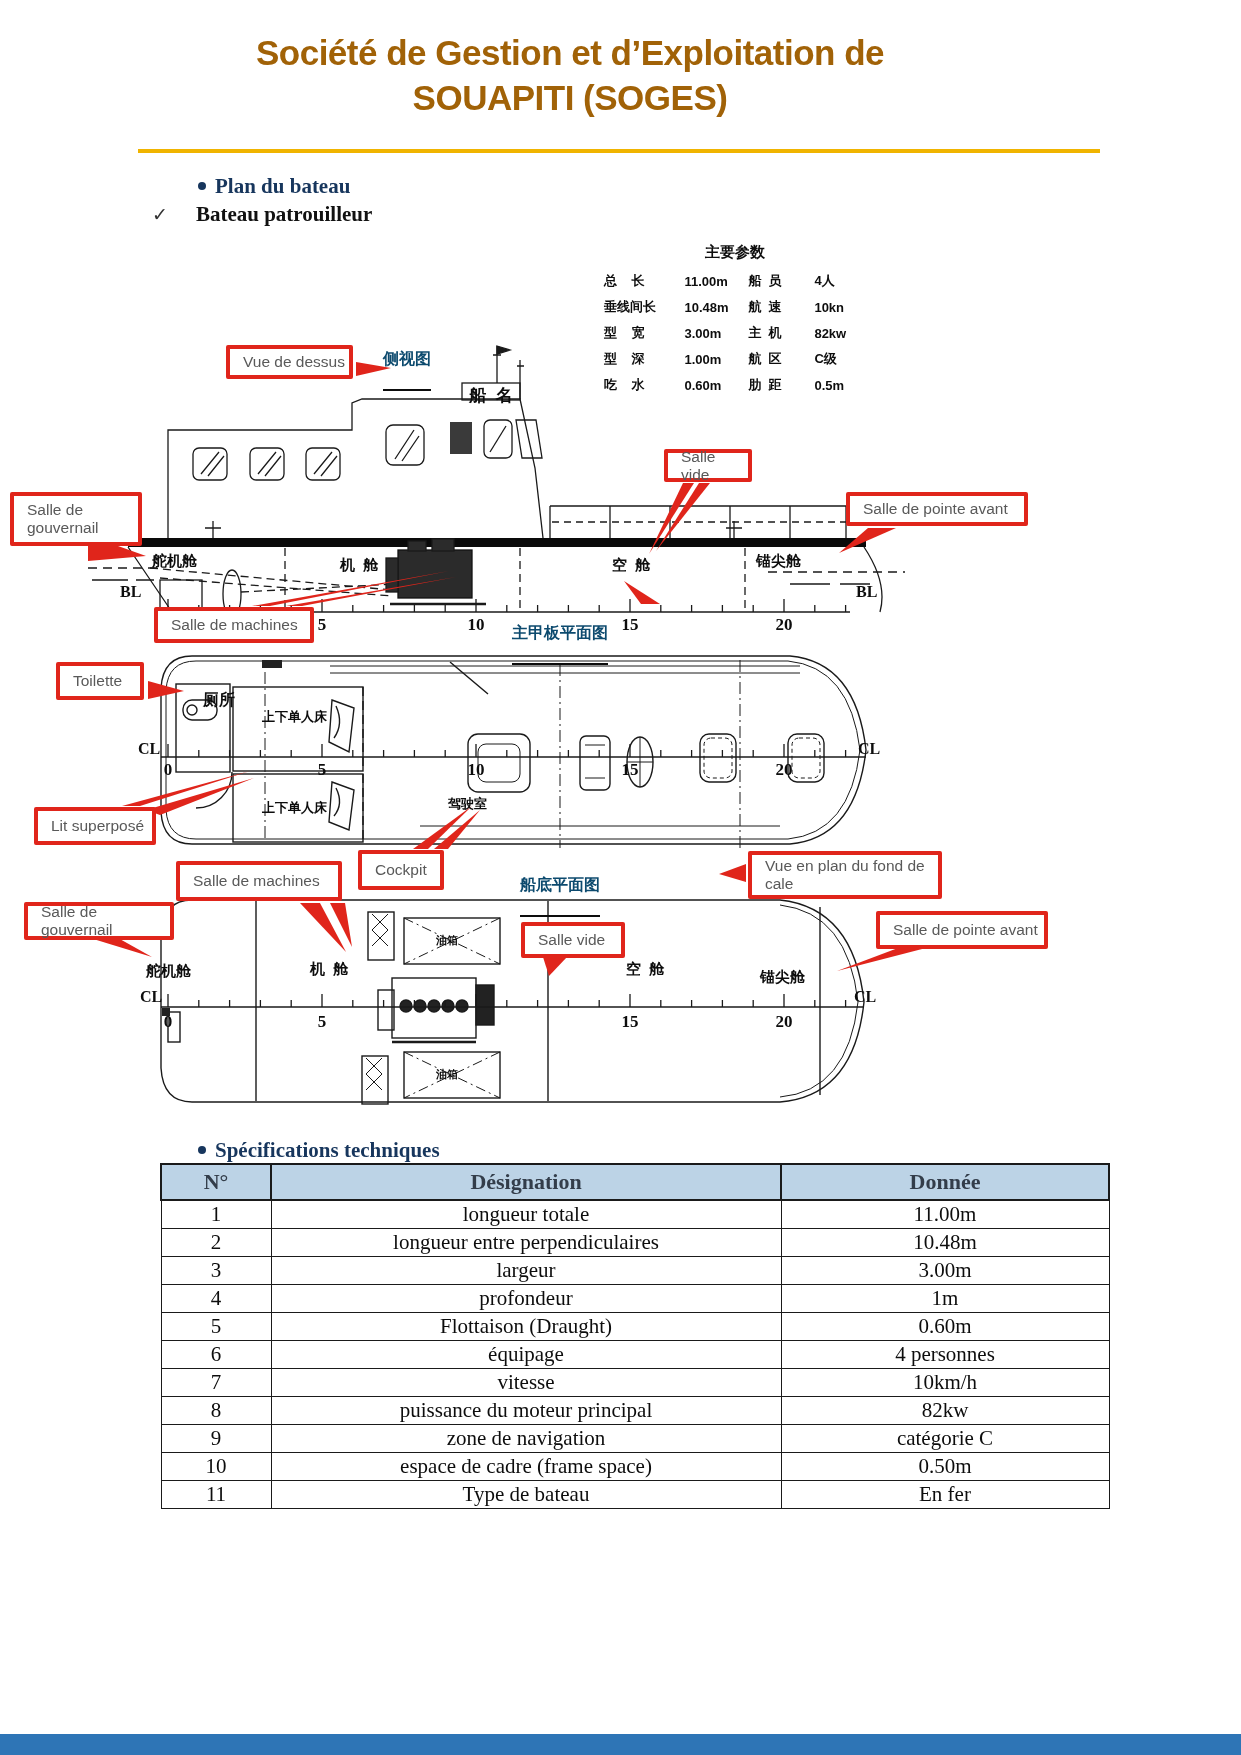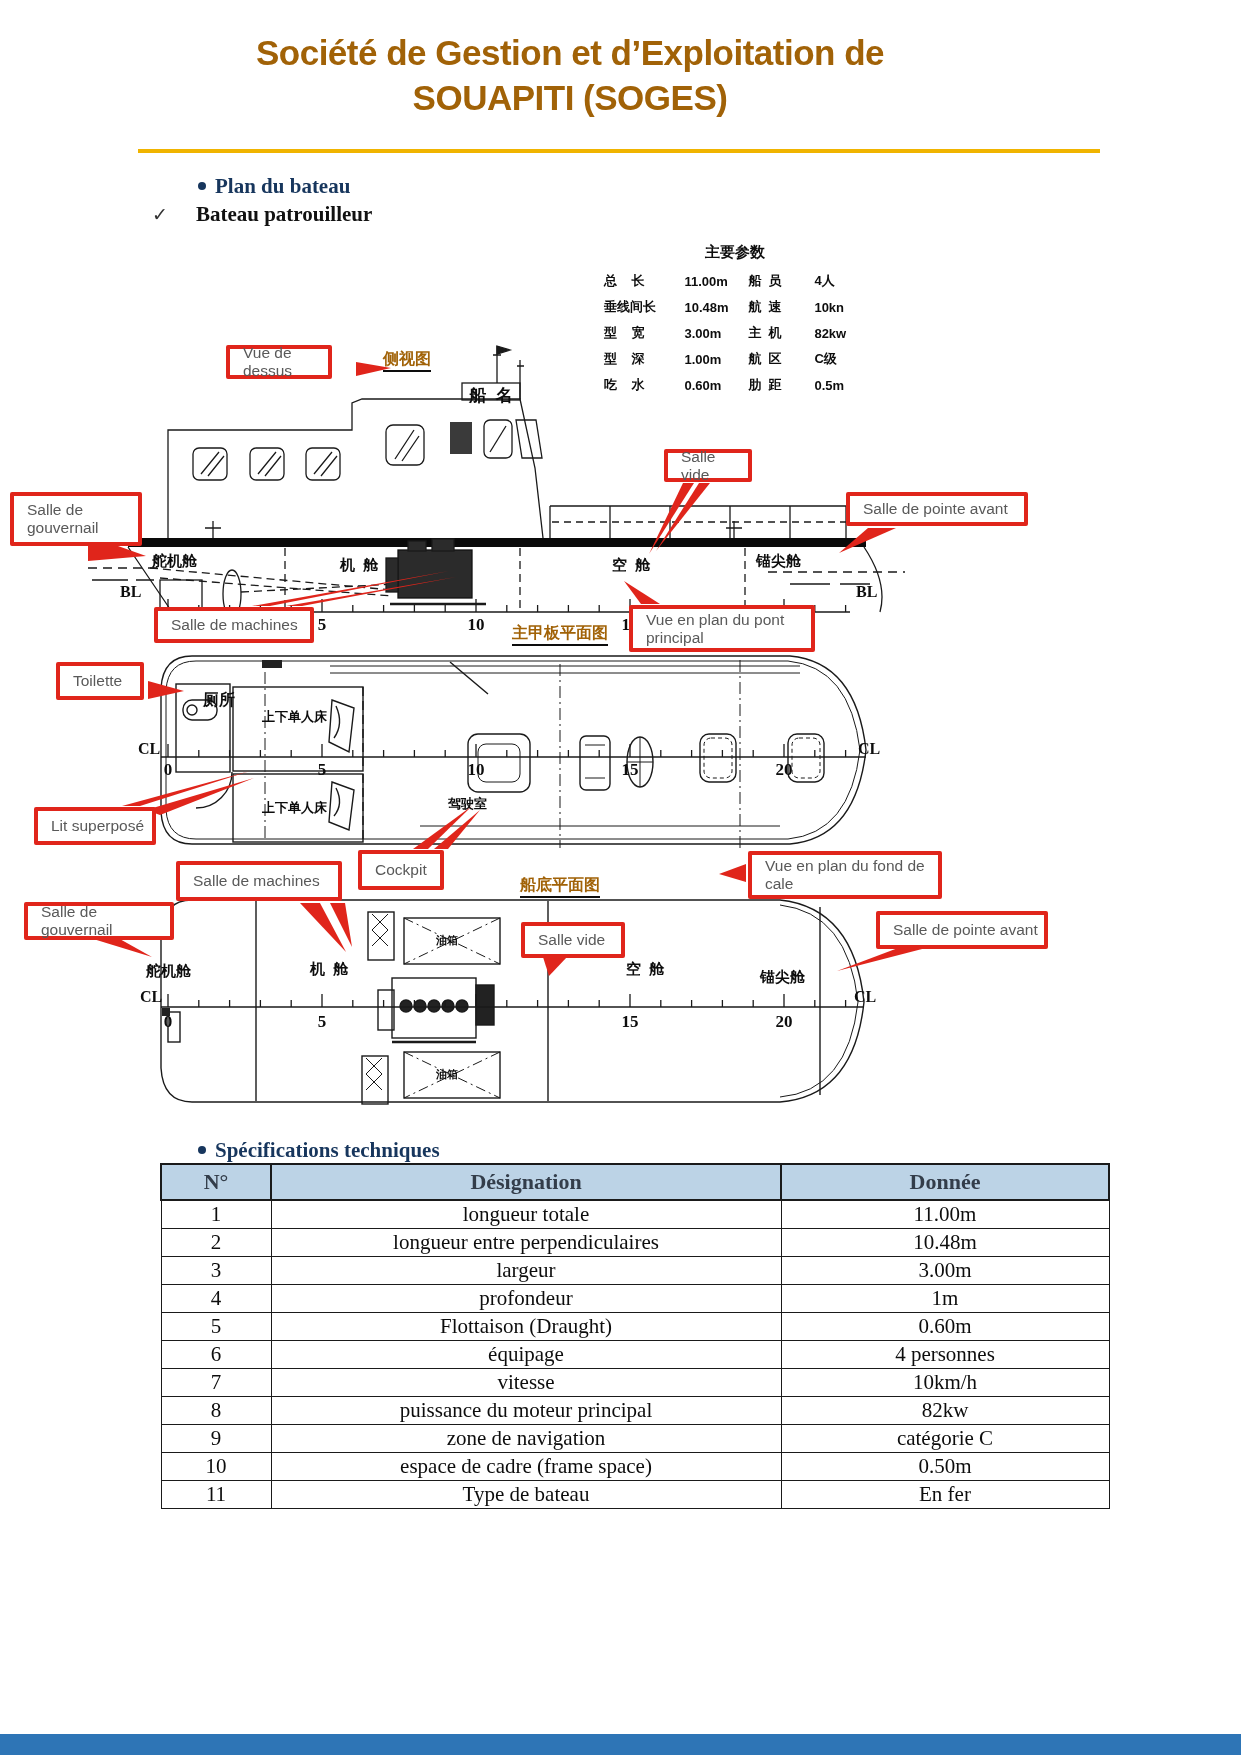--- a/index.html
+++ b/index.html
@@ -10,21 +10,21 @@
   .hdr-line{font-size:35px;font-weight:bold;color:#a16207;line-height:45px;letter-spacing:-0.5px;}
   .hdr-addr{font-size:15px;color:#1B6FC0;margin-top:5px;}
   .hdr-rule{position:absolute;left:138px;top:149px;width:962px;height:4px;background:#F0B400;}
   
   .bullet-line{position:absolute;font-family:"Liberation Serif",serif;font-weight:bold;color:#17365D;font-size:21px;}
   .bullet-dot{display:inline-block;width:8px;height:8px;border-radius:50%;background:#17365D;margin-right:9px;vertical-align:3px;}
   .check-line{position:absolute;font-family:"Liberation Serif",serif;font-weight:bold;color:#111;font-size:21px;}
   .check-glyph{display:inline-block;font-family:"DejaVu Sans",sans-serif;font-weight:normal;color:#333;margin-right:28px;font-size:19px;}
   
   .cjk{position:absolute;color:#0d0d0d;font-weight:bold;white-space:pre;}
-  .view-title{position:absolute;font-size:16px;font-weight:bold;color:#a16207;border-bottom:2px solid #0d0d0d;padding-bottom:0;white-space:pre;}
+  .view-title{position:absolute;font-size:16px;font-weight:bold;color:#0c4a6e;border-bottom:2px solid #0d0d0d;padding-bottom:19px;white-space:pre;}
   .axis-label{position:absolute;font-family:"Liberation Serif",serif;font-weight:bold;font-size:16px;color:#0d0d0d;}
   .tick{position:absolute;transform:translateX(-50%);font-family:"Liberation Serif",serif;font-weight:bold;font-size:17px;color:#0d0d0d;}
   
   .params{position:absolute;left:604px;top:243px;width:262px;}
   .params-title{text-align:center;font-size:15px;font-weight:bold;color:#0d0d0d;margin-bottom:6px;white-space:pre;}
   .params table{width:100%;border-collapse:collapse;}
   .params td{font-size:13px;font-weight:bold;color:#0d0d0d;white-space:pre;height:26px;padding:0;}
   .params td:nth-child(1){width:78px;} .params td:nth-child(2){width:62px;}
   .params td:nth-child(3){width:64px;} .params td:nth-child(4){width:50px;}
   
@@ -328,37 +328,34 @@
   <div class="cjk" style="left:760px;top:968px;font-size:15px;">锚尖舱</div>
   <div class="cjk" style="left:436px;top:933px;font-size:11px;">油箱</div>
   <div class="cjk" style="left:436px;top:1067px;font-size:11px;">油箱</div>
   <div class="axis-label" style="left:140px;top:988px;">CL</div>
   <div class="axis-label" style="left:854px;top:988px;">CL</div>
   <span class="tick" style="left:168px;top:1012px;">0</span>
   <span class="tick" style="left:322px;top:1012px;">5</span>
   <span class="tick" style="left:630px;top:1012px;">15</span>
   <span class="tick" style="left:784px;top:1012px;">20</span>
 
-  <div class="callout" style="left:226px;top:345px;width:106px;height:34px;">
+  <div class="callout" style="left:226px;top:345px;width:127px;height:34px;">
       <span>Vue de dessus</span>
     </div>
   <div class="callout" style="left:10px;top:492px;width:132px;height:54px;">
       <span>Salle de gouvernail</span>
     </div>
   <div class="callout" style="left:664px;top:449px;width:88px;height:33px;">
       <span>Salle vide</span>
     </div>
   <div class="callout" style="left:846px;top:492px;width:182px;height:34px;">
       <span>Salle de pointe avant</span>
     </div>
   <div class="callout" style="left:154px;top:607px;width:160px;height:36px;">
       <span>Salle de machines</span>
-    </div>
-  <div class="callout" style="left:629px;top:605px;width:186px;height:47px;">
-      <span>Vue en plan du pont principal</span>
     </div>
   <div class="callout" style="left:56px;top:662px;width:88px;height:38px;">
       <span>Toilette</span>
     </div>
   <div class="callout" style="left:34px;top:807px;width:122px;height:38px;">
       <span>Lit superposé</span>
     </div>
   <div class="callout" style="left:176px;top:861px;width:166px;height:40px;">
       <span>Salle de machines</span>
     </div>

